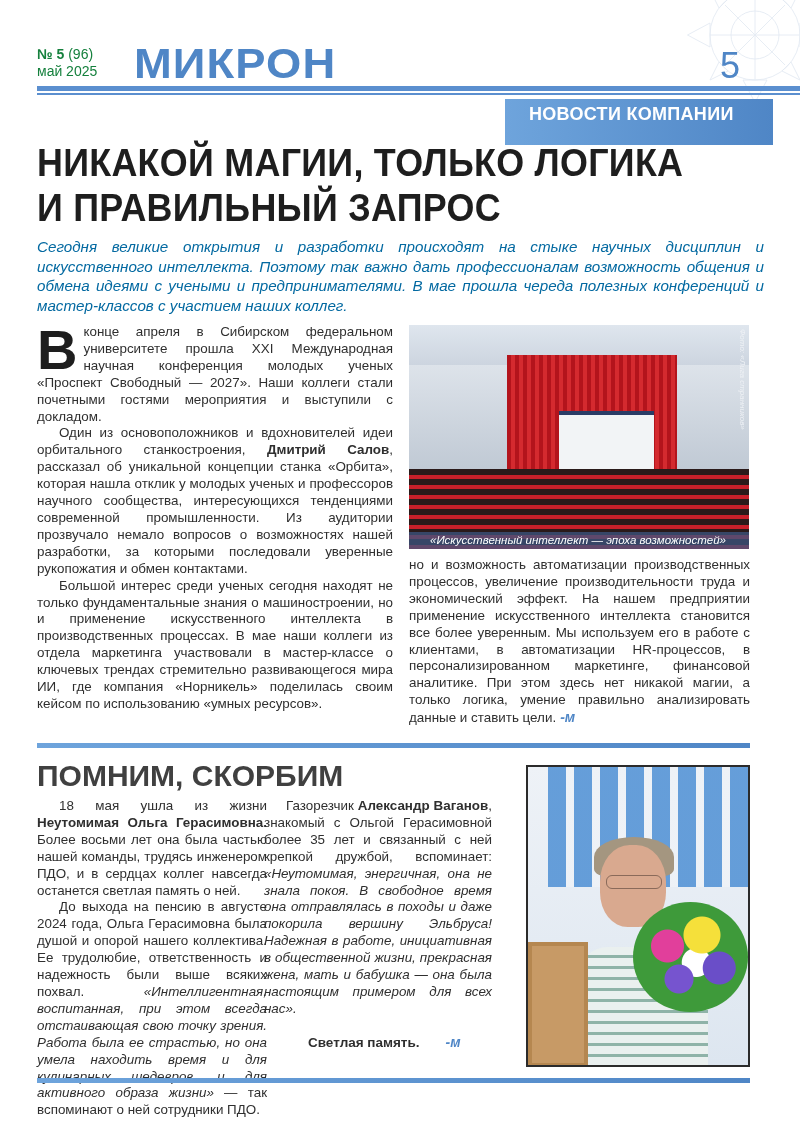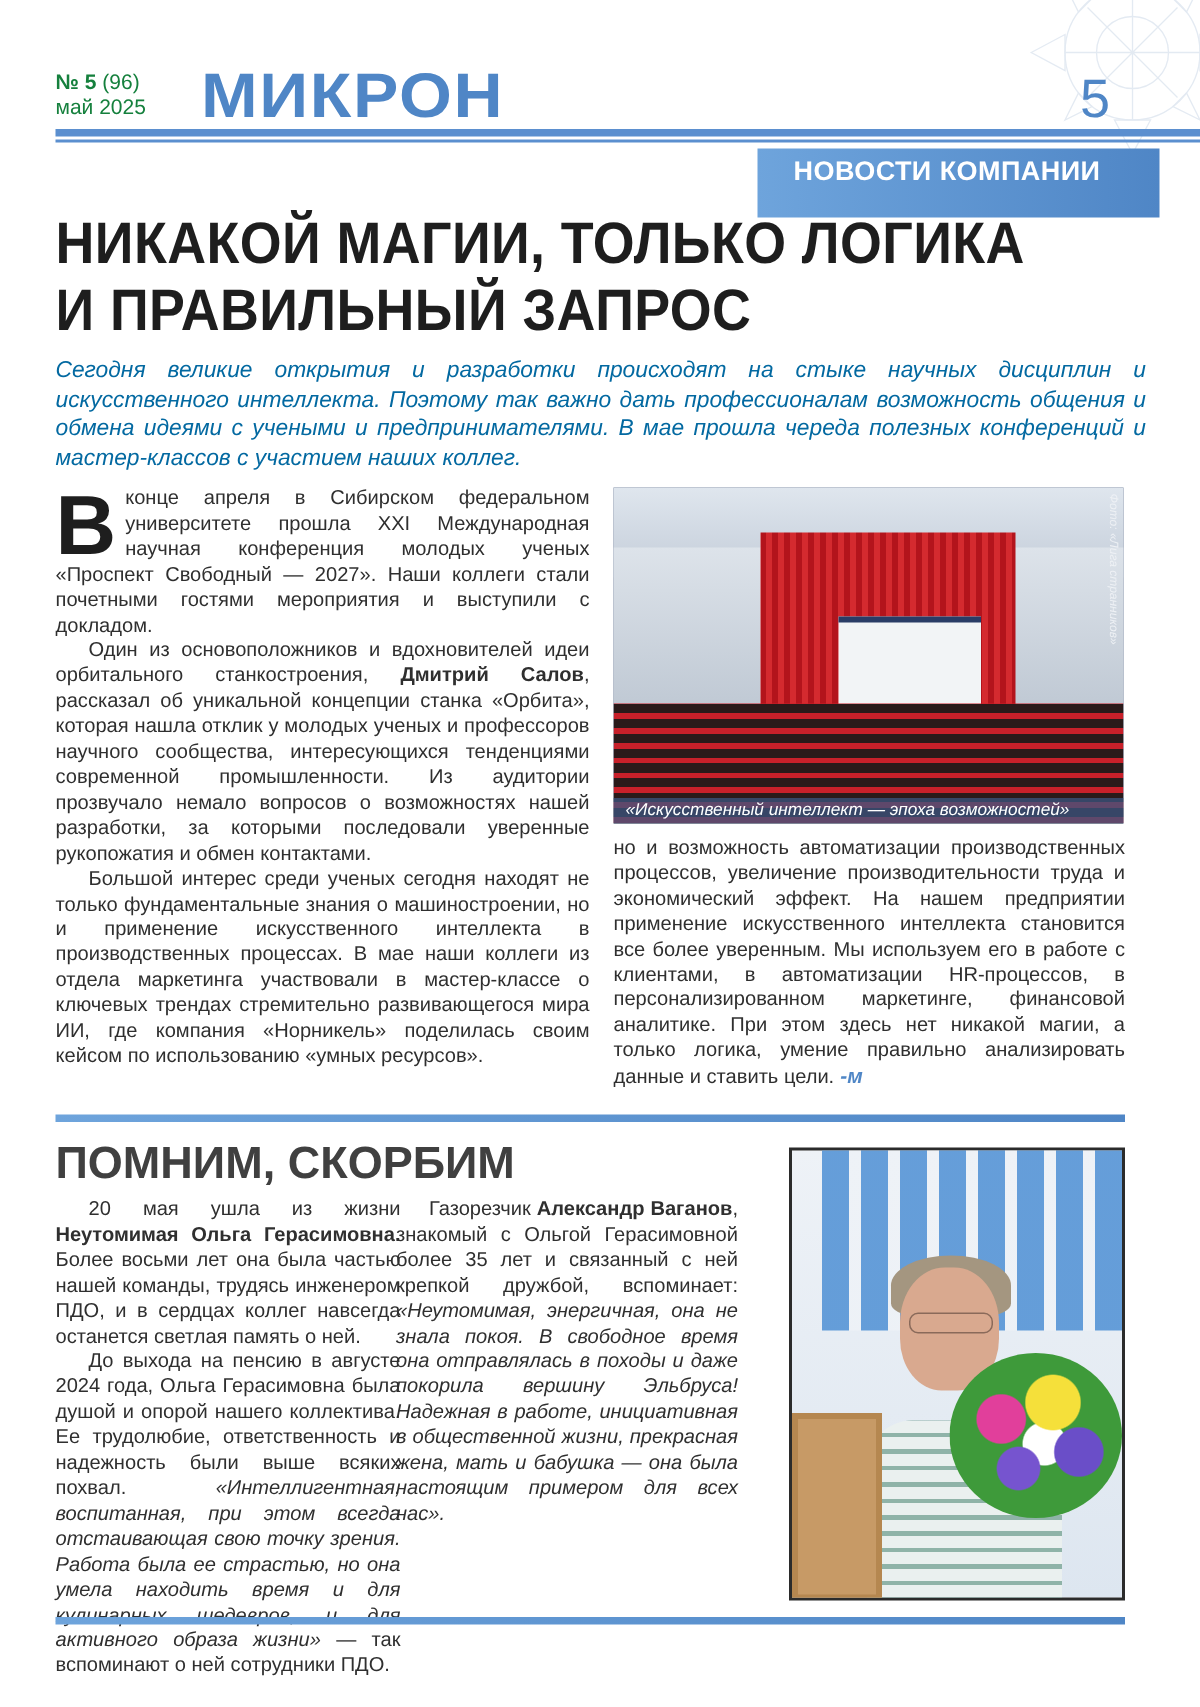--- a/index.html
+++ b/index.html
@@ -30,21 +30,21 @@
   .col1 { position: absolute; left: 37px; top: 324px; width: 356px; }
   .dropcap { float: left; font-family: "Liberation Sans", sans-serif; font-weight: 900; font-size: 56px; line-height: 46px; margin: 3px 6px 0 0; color: #1e1e1e; }
 
   .photo1 { position: absolute; left: 409px; top: 325px; width: 340px; height: 224px; overflow: hidden; background: #6a7a95; }
   .photo1 .ceiling { position: absolute; left: 0; top: 0; width: 100%; height: 60px; background: linear-gradient(180deg, #dfe6ee, #c3ccd8); }
   .photo1 .wall-l { position: absolute; left: 0; top: 40px; width: 100px; height: 130px; background: linear-gradient(180deg, #dde3ea, #b9c3cf); }
   .photo1 .wall-r { position: absolute; right: 0; top: 40px; width: 100px; height: 130px; background: linear-gradient(180deg, #dde3ea, #b9c3cf); }
   .photo1 .curtain { position: absolute; left: 98px; top: 30px; width: 170px; height: 140px; background: repeating-linear-gradient(90deg, #b3141c 0 4px, #d42a2f 4px 8px); }
   .photo1 .screen { position: absolute; left: 150px; top: 86px; width: 95px; height: 72px; background: #f2f4f6; border-top: 4px solid #2a3c66; }
   .photo1 .audience { position: absolute; left: 0; bottom: 0; width: 100%; height: 80px; background: repeating-linear-gradient(180deg, #2a1a1a 0 6px, #c8202a 6px 10px); }
-  .photo1 .caption { position: absolute; left: 0; bottom: 0; width: 100%; height: 17px; background: rgba(60,85,130,0.75); color: #fff; font-family: "Liberation Sans", sans-serif; font-style: italic; font-size: 11.5px; line-height: 17px; padding-left: 8px; }
+  .photo1 .caption { position: absolute; left: 0; bottom: 0; width: 100%; height: 17px; background: rgba(60,85,130,0.75); color: #fff; font-family: "Liberation Sans", sans-serif; font-style: italic; font-size: 11.5px; line-height: 17px; padding-left: 21px; }
   .photo1 .credit { position: absolute; right: 2px; top: 4px; writing-mode: vertical-rl; color: #eef1f5; font-family: "Liberation Sans", sans-serif; font-style: italic; font-size: 8px; }
 
   .col2 { position: absolute; left: 409px; top: 557px; width: 341px; }
   .sig { display: inline-block; color: #4f86c6; font-weight: bold; font-style: italic; font-size: 14px; margin-left: 4px; }
 
   .rule-mid { position: absolute; left: 37px; top: 743px; width: 713px; height: 5px; background: linear-gradient(90deg, #6ea4dc, #4f86c6); }
 
   .h2 { position: absolute; left: 37px; top: 758px; font-family: "Liberation Sans", sans-serif; font-weight: bold; font-size: 30px; line-height: 36px; color: #404040; }
 
   .col3 { position: absolute; left: 37px; top: 798px; width: 230px; font-size: 13.4px; line-height: 16.9px; }
@@ -111,27 +111,28 @@
 
 <div class="col2 col-text">
   <p class="noindent"><span>но и возможность автоматизации производственных процессов, увеличение производительности труда и экономический эффект. На нашем предприятии применение искусственного интеллекта становится все более уверенным. Мы используем его в работе с клиентами, в автоматизации HR-процессов, в персонализированном маркетинге, финансовой аналитике. При этом здесь нет никакой магии, а только логика, умение правильно анализировать данные и ставить цели.</span><span class="sig">-м</span></p>
 </div>
 
 <div class="rule-mid"></div>
 
 <h2 class="h2">ПОМНИМ, СКОРБИМ</h2>
 
 <div class="col3 col-text">
-  <p><span>20 мая ушла из жизни </span><b>Неутомимая Ольга Герасимовна.</b><span> Более восьми лет она была частью нашей команды, трудясь инженером ПДО, и в сердцах коллег навсегда останется светлая память о ней.</span></p>
+  <p><span>18 мая ушла из жизни </span><b>Неутомимая Ольга Герасимовна.</b><span> Более восьми лет она была частью нашей команды, трудясь инженером ПДО, и в сердцах коллег навсегда останется светлая память о ней.</span></p>
   <p><span>До выхода на пенсию в августе 2024 года, Ольга Герасимовна была душой и опорой нашего коллектива. Ее трудолюбие, ответственность и надежность были выше всяких похвал. </span><i>«Интеллигентная, воспитанная, при этом всегда отстаивающая свою точку зрения. Работа была ее страстью, но она умела находить время и для кулинарных шедевров, и для активного образа жизни»</i><span> — так вспоминают о ней сотрудники ПДО.</span></p>
 </div>
 
 <div class="col4 col-text" style="top:781px;">
   <p class="noindent" style="visibility:hidden;height:17px;overflow:hidden;">.</p>
   <p><span>Газорезчик </span><b>Александр Ваганов</b><span>, знакомый с Ольгой Герасимовной более 35 лет и связанный с ней крепкой дружбой, вспоминает: </span><i>«Неутомимая, энергичная, она не знала покоя. В свободное время она отправлялась в походы и даже покорила вершину Эльбруса! Надежная в работе, инициативная в общественной жизни, прекрасная жена, мать и бабушка — она была настоящим примером для всех нас».</i></p>
+  <p class="memory"><span>Светлая память.</span><span class="sig">-м</span></p>
 </div>
 
 <div class="portrait">
   <div class="bg-gear"></div>
   <div class="body"></div>
   <div class="frame"></div>
   <div class="hair"></div>
   <div class="head"></div>
   <div class="glasses"></div>
   <div class="flowers"></div>

